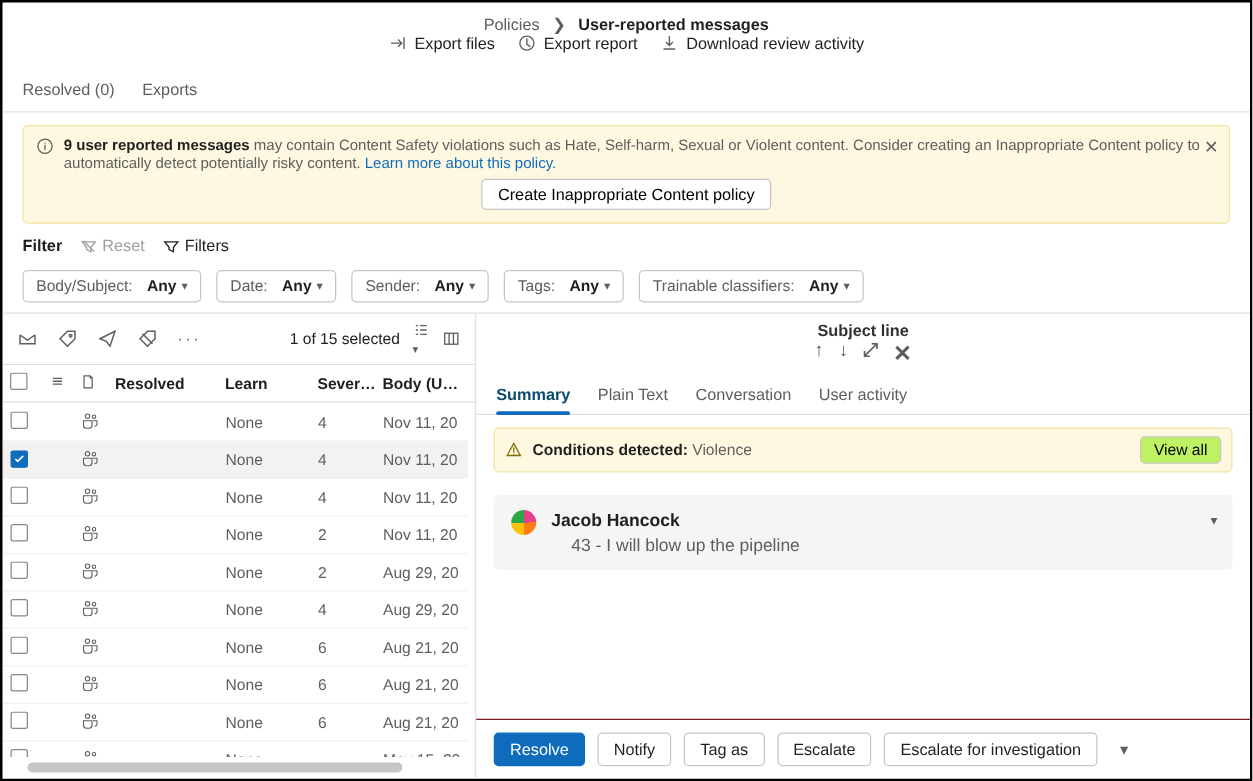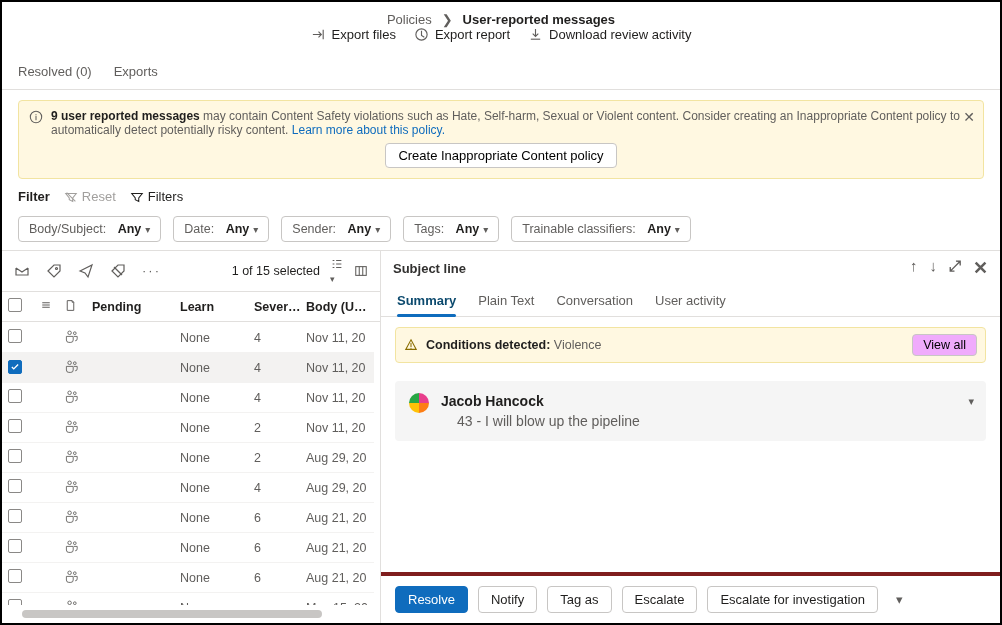--- a/index.html
+++ b/index.html
@@ -70,43 +70,43 @@
   .cb.checked svg { width:10px; height:10px; }
   .ord-icn, .doc-icn { color:#605e5c; display:inline-flex; }
 
   .hscroll-track { position:absolute; left:10px; right:10px; bottom:2px; height:14px; background:#fff; }
   .hscroll-thumb { position:absolute; left:10px; top:3px; width:300px; height:8px; background:#c8c6c4; border-radius:4px; }
 
   
   .tbody::-webkit-scrollbar{width:8px}.tbody::-webkit-scrollbar-thumb{background:#c8c6c4;border-radius:4px}
 
   
-  .rp-header { display:flex; align-items:center; justify-content:space-between; padding:6px 12px; font-size:13px; font-weight:600; }
+  .rp-header { display:flex; align-items:center; justify-content:space-between; padding:6px 12px; font-size:13px; font-weight:600;flex-direction:column; }
   .rp-icons { display:flex; gap:12px; color:#605e5c; }
   .rp-icons .icn { cursor:pointer; font-size:15px; }
 
   .rp-tabs { display:flex; gap:22px; border-bottom:1px solid #e1dfdd; padding:0 16px; margin-top:2px;}
   .rp-tab { padding: 6px 0 8px 0; font-size:13px; color:#605e5c; cursor:pointer; position:relative;}
   .rp-tab.selected { font-weight:700; color:#0c4a6e;}
   .rp-tab.selected::after{content:"";position:absolute;left:0;right:0;bottom:-1px;height:3px;background:#0f6cbd;border-radius:2px;}
 
   .cond-bar { margin:10px 14px 0 14px; background:#fff8e1; border:1px solid #f2e4a1; border-radius:4px; display:flex; align-items:center; justify-content:space-between; padding:6px 8px; font-size:12.5px;}
   .cond-bar .left-cond { display:flex; gap:8px; align-items:center; color:#605e5c;}
   .cond-bar b { color:#201f1e; font-weight:600;}
-  .viewall-btn { background:#f0abfc; border:1px solid #c8c6c4; border-radius:4px; padding:3px 10px; font-size:12.5px; cursor:pointer;}
+  .viewall-btn { background:#bef264; border:1px solid #c8c6c4; border-radius:4px; padding:3px 10px; font-size:12.5px; cursor:pointer;}
 
   .message-card { margin:18px 14px 0 14px; background:#f5f5f5; border-radius:4px; padding:12px 14px; display:flex; gap:12px; align-items:flex-start; position:relative;}
   .avatar { width:20px; height:20px; border-radius:50%; background: conic-gradient(#e83e8c 0 25%, #fd7e14 25% 50%, #ffc107 50% 75%, #28a745 75% 100%); flex:0 0 20px; }
   .msg-body .author{ font-weight:700; font-size:14px; color:#201f1e;}
   .msg-body .content{ font-size:14px; color:#605e5c; margin-top:4px; margin-left:16px;}
   .card-chev { position:absolute; right:12px; top:14px; color:#605e5c; font-size:11px;}
 
   .rp-spacer { flex:1; }
 
-  .rp-actions { display:flex; align-items:center; gap:10px; padding:10px 14px; border-top:4px solid #7f1d1d; }
+  .rp-actions { display:flex; align-items:center; gap:10px; padding:10px 14px; border-top:1px solid #7f1d1d; }
   .btn { background:#fff; border:1px solid #c8c6c4; border-radius:4px; padding:5px 12px; font-size:13px; cursor:pointer; display:inline-flex; align-items:center; gap:6px; color:#201f1e;}
   .btn.primary { background:#0f6cbd; border-color:#0f6cbd; color:#fff;}
   .more-chev { color:#605e5c; cursor:pointer; padding:4px 8px; }
 
   svg { display:block; }
 </style>
 </head>
 <body>
 
 <div class="page">
@@ -244,21 +244,21 @@
                 <svg width="12" height="12" viewBox="0 0 16 16" fill="none" stroke="currentColor" stroke-width="1.4">
                   <path d="M3 5h10M3 8h10M3 11h10"></path>
                 </svg>
               </span></div>
           <div class="cell"><span class="doc-icn">
                 <svg width="13" height="13" viewBox="0 0 16 16" fill="none" stroke="currentColor" stroke-width="1.2">
                   <path d="M4 2h6l2 2v10H4z"></path>
                   <path d="M10 2v2h2"></path>
                 </svg>
               </span></div>
-          <div class="cell">Pending</div>
+          <div class="cell">Resolved</div>
           <div class="cell">Learn</div>
           <div class="cell">Severity</div>
           <div class="cell">Body (UTC)</div>
         </div>
         <div class="tbody" id="tbody-container">
             <div class="trow">
               <div class="cell"><span class="cb"></span></div>
               <div class="cell"></div>
               <div class="cell"><span class="doc-icn">
                   <svg width="16" height="14" viewBox="0 0 20 16" fill="none" stroke="#605e5c" stroke-width="1.1">

